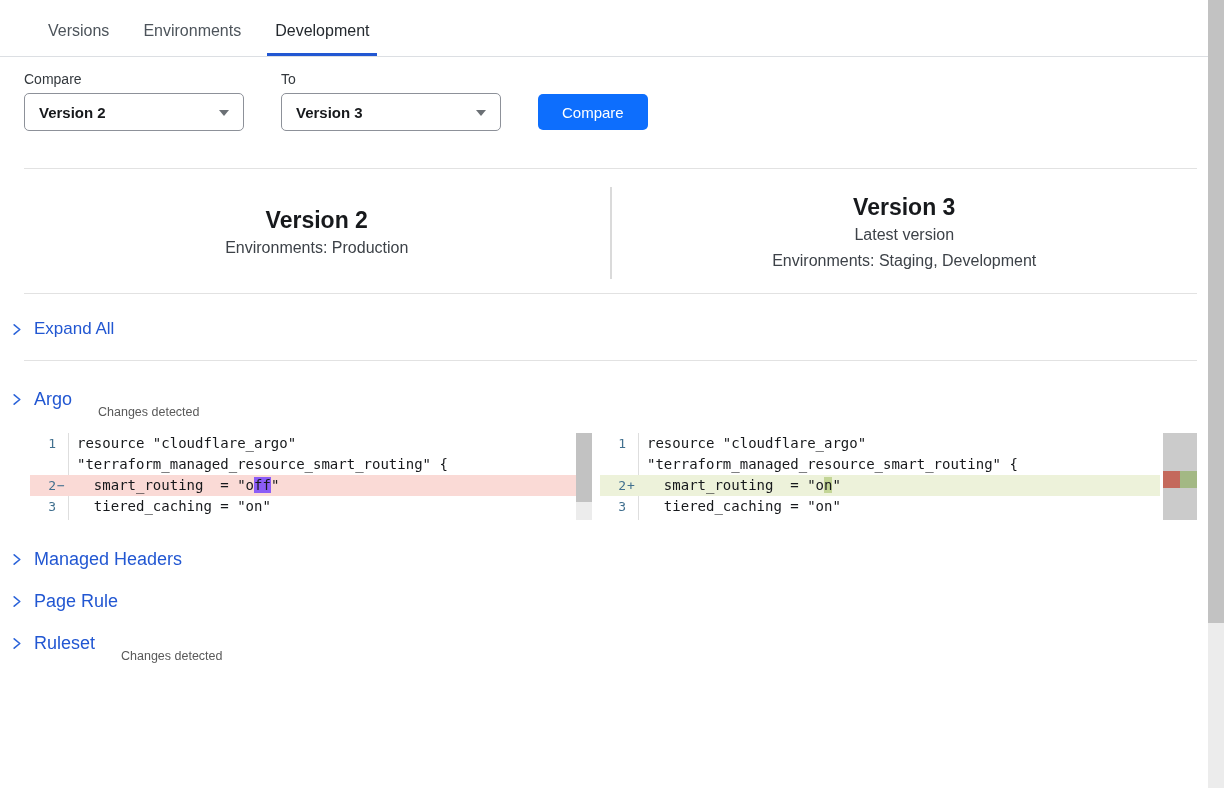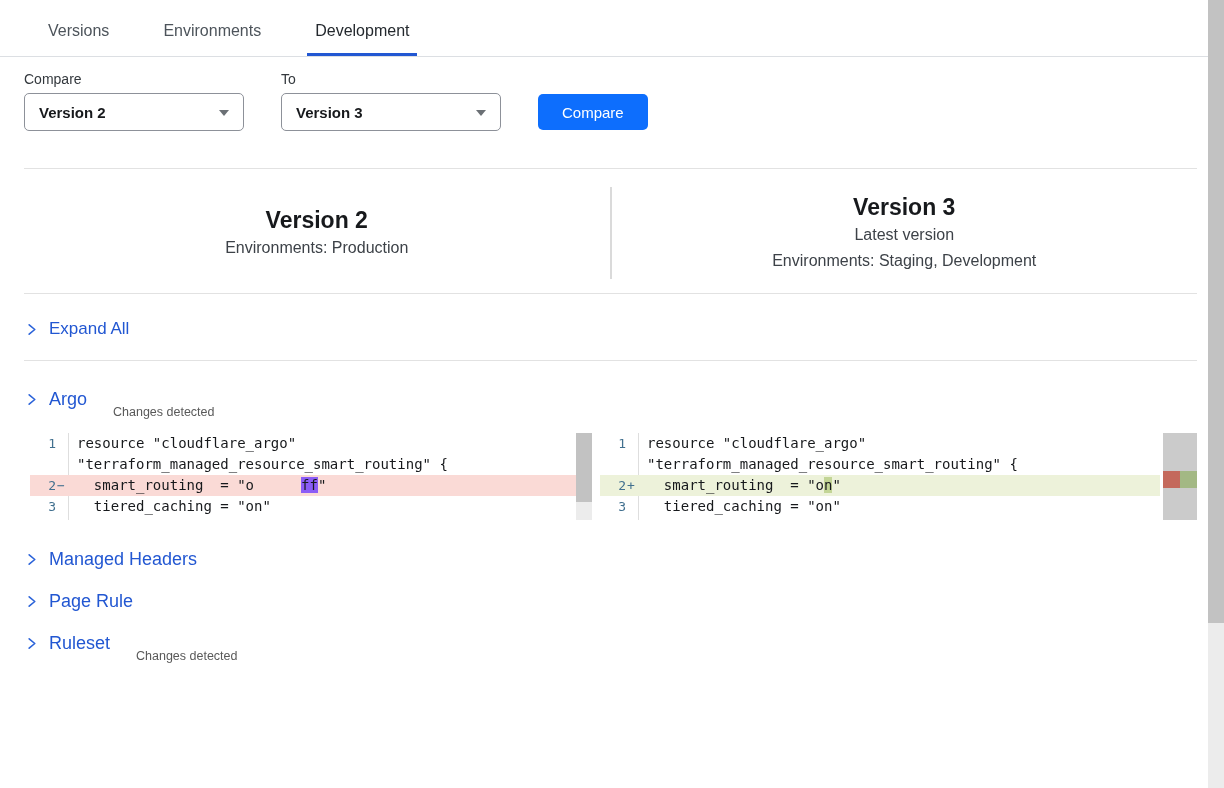--- a/index.html
+++ b/index.html
@@ -1,21 +1,21 @@
 <!DOCTYPE html>
 <html><head>
 <meta charset="utf-8">
 <style>
   * { margin:0; padding:0; box-sizing:border-box; }
   html,body { width:1224px; height:788px; background:#ffffff; overflow:hidden;
               font-family:"Liberation Sans", sans-serif; color:#1f2328; }
 
   
   .tabbar { padding:12px 27px 0 40px; border-bottom:1px solid #dcdfe3; height:57px; }
-  .tabs { display:flex; gap:38px; }
+  .tabs { display:flex; gap:18px; }
   .tab { font-size:16px; color:#4d545b; padding:10px 8px 13px 8px; cursor:pointer;
          border-bottom:3px solid transparent; margin-bottom:-1px; }
   .tab.active { color:#24292e; border-bottom-color:#2257d2; }
 
   
   .controls { display:flex; align-items:flex-end; gap:37px; padding:14px 27px 0 24px; }
   .ctl-group { display:flex; flex-direction:column; }
   .ctl-label { font-size:14px; color:#33383d; margin-bottom:6px; }
   .dropdown { width:220px; height:38px; border:1px solid #8d9199; border-radius:5px;
               display:flex; align-items:center; padding:0 14px; position:relative;
@@ -33,21 +33,21 @@
 
   
   .vheads { display:flex; margin:18px 27px 0 24px; height:92px; }
   .vcol { flex:1; display:flex; flex-direction:column; align-items:center; justify-content:center; }
   .vcol-left { border-right:2px solid #dadada; }
   .vtitle { font-size:23px; font-weight:600; color:#17191c; line-height:30px; }
   .vsub { font-size:16px; color:#3d4248; line-height:26px; }
   .div-vbottom { margin-top:14px; }
 
   
-  .linkrow { display:flex; align-items:center; gap:10px; padding-left:24px; height:30px;
+  .linkrow { display:flex; align-items:center; gap:10px; padding-left:9px; height:30px;
              cursor:pointer; }
   .linkrow .chev { color:#2b63d9; display:flex; align-items:center; }
   .link-label { color:#2257d2; }
   .expand-row { margin-top:20px; }
   .expand-row .link-label { font-size:17px; }
   .div-expand { margin-top:16px; }
   .sections { margin-top:24px; }
   .sect-row { height:28px; margin-bottom:14px; }
   .sect-row .link-label { font-size:18px; }
   .badge { font-size:12.5px; color:#595959; margin-left:16px; position:relative; top:13px; }
@@ -61,21 +61,21 @@
   .panel-right { width:560px; }
   .code-lines { font-family:"DejaVu Sans Mono","Liberation Mono",monospace; font-size:14px; }
   .dline { display:flex; height:21px; line-height:21px; white-space:pre; }
   .lnum { width:26px; text-align:right; color:#41708f; font-size:13px; flex:0 0 26px; }
   .lsign { width:12px; color:#41708f; font-size:13px; flex:0 0 12px; text-align:left; padding-left:1px; }
   .lgut-border { width:1px; flex:0 0 1px; background:#dedede; margin-right:8px; }
   .dline.del .lgut-border, .dline.add .lgut-border { background:transparent; }
   .lcode { color:#17191c; }
   .dline.del { background:#fadad6; }
   .dline.add { background:#edf2da; }
-  .dline.del .inline-hl { background:#8b5cf6;margin-left:47px; }
+  .dline.del .inline-hl { background:#8b5cf6; }
   .dline.add .inline-hl { background:#c3d596; }
 
   .vscroll { position:absolute; top:0; right:0; width:16px; height:100%; background:#ececec; }
   .vscroll .thumb { width:100%; height:79%; background:#c2c2c2; }
   .minimap { width:34px; height:87px; background:#cbcbcb; margin-left:3px; position:relative;
              flex:0 0 34px; }
   .minimap .mark-del { position:absolute; left:0; top:38px; width:17px; height:17px; background:#c4695c; }
   .minimap .mark-add { position:absolute; right:0; top:38px; width:17px; height:17px; background:#a3b884; }
 </style>
 </head>

